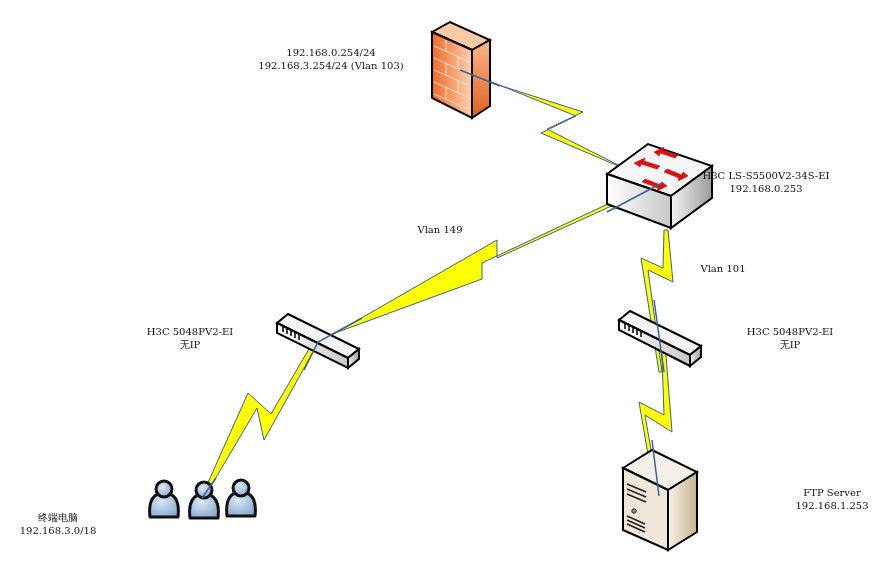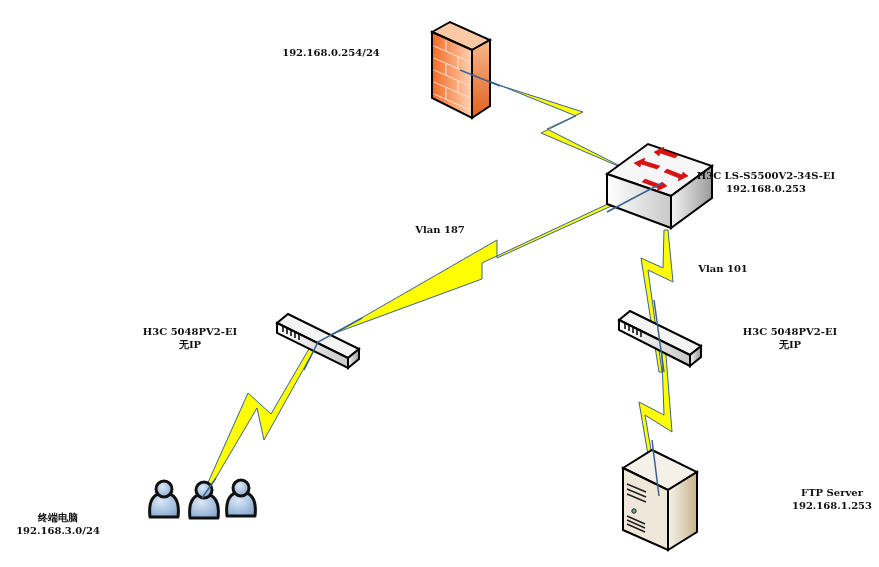--- a/index.html
+++ b/index.html
@@ -1,18 +1,18 @@
 <!DOCTYPE html>
 <html><head>
 <meta charset="utf-8">
 <style>
   html, body { margin: 0; padding: 0; background: #ffffff; }
   body { width: 879px; height: 567px; position: relative; overflow: hidden; font-family: "DejaVu Sans Mono", "Liberation Mono", monospace; }
   #canvas { position: absolute; left: 0; top: 0; width: 879px; height: 567px; }
-  .lbl { position: absolute; font-family: "DejaVu Serif", "Liberation Serif", serif; font-size: 10px; line-height: 12.5px; color: #111; text-align: center; white-space: nowrap; font-weight: bold; }
+  .lbl { position: absolute; font-family: "DejaVu Serif", "Liberation Serif", serif; font-size: 10px; line-height: 12.5px; color: #111; text-align: center; white-space: nowrap; }
   .lbl div { display: block; }
 </style>
 </head>
 <body>
 
 <svg id="canvas" viewBox="0 0 879 567">
   <defs>
     <linearGradient id="fwFront" x1="0" y1="0" x2="1" y2="0">
       <stop offset="0" stop-color="#f06a2a"></stop>
       <stop offset="1" stop-color="#ffd2b0"></stop>
@@ -143,42 +143,43 @@
       <line x1="627" y1="520" x2="645" y2="528"></line>
       <line x1="627" y1="524" x2="645" y2="532"></line>
     </g>
     <circle cx="634" cy="511" r="2.2" fill="#6a9" stroke="#222" stroke-width="1"></circle>
     <line x1="652" y1="440" x2="659" y2="496" stroke="#3a6290" stroke-width="1.5"></line>
   </g>
 </svg>
 
 <div class="lbl" style="left:246px; top:47px; width:170px;">
   <div>192.168.0.254/24</div>
+  <div>192.168.3.254/24 (Vlan 103)</div>
 </div>
 
 <div class="lbl" style="left:696px; top:170px; width:140px;">
   <div>H3C LS-S5500V2-34S-EI</div>
   <div>192.168.0.253</div>
 </div>
 
-<div class="lbl" style="left:405px; top:224px; width:70px;">Vlan 187</div>
+<div class="lbl" style="left:405px; top:224px; width:70px;">Vlan 149</div>
 
 <div class="lbl" style="left:688px; top:263px; width:70px;">Vlan 101</div>
 
 <div class="lbl" style="left:138px; top:326px; width:104px;">
   <div>H3C 5048PV2-EI</div>
   <div>无IP</div>
 </div>
 
 <div class="lbl" style="left:738px; top:326px; width:104px;">
   <div>H3C 5048PV2-EI</div>
   <div>无IP</div>
 </div>
 
 <div class="lbl" style="left:6px; top:512px; width:104px;">
   <div>终端电脑</div>
-  <div>192.168.3.0/24</div>
+  <div>192.168.3.0/18</div>
 </div>
 
 <div class="lbl" style="left:780px; top:487px; width:104px;">
   <div>FTP Server</div>
   <div>192.168.1.253</div>
 </div>
 
 </body></html>

